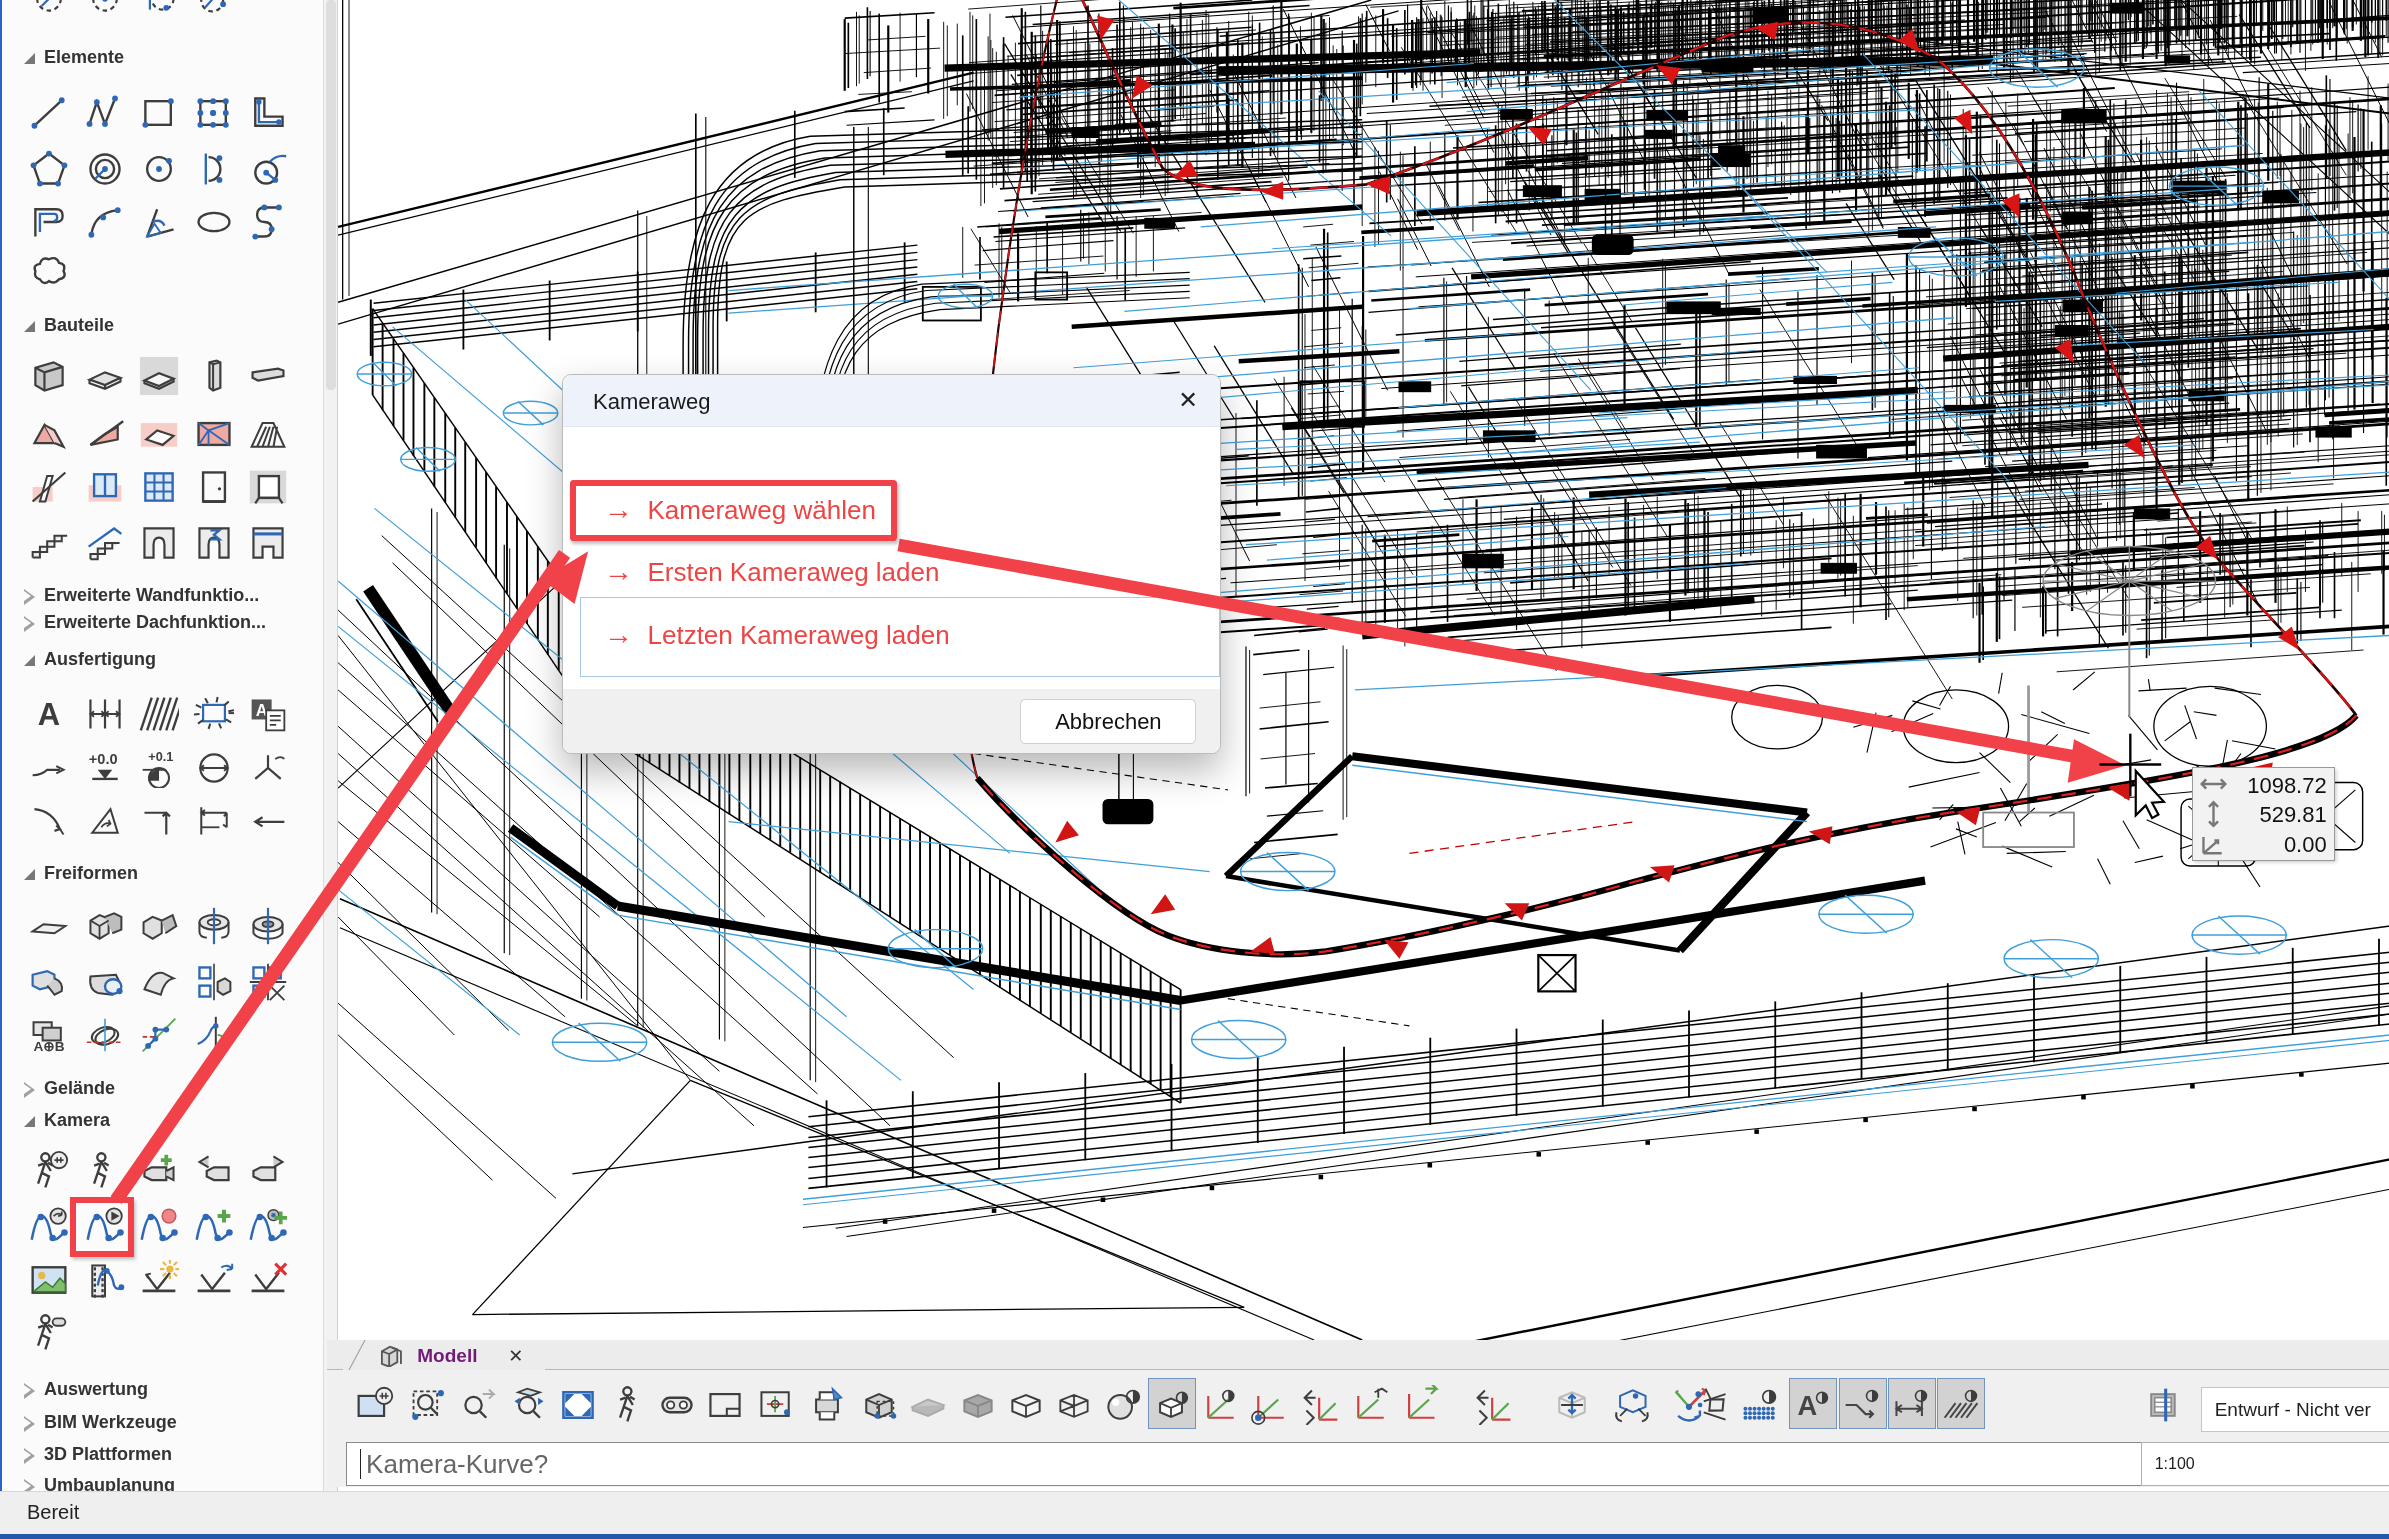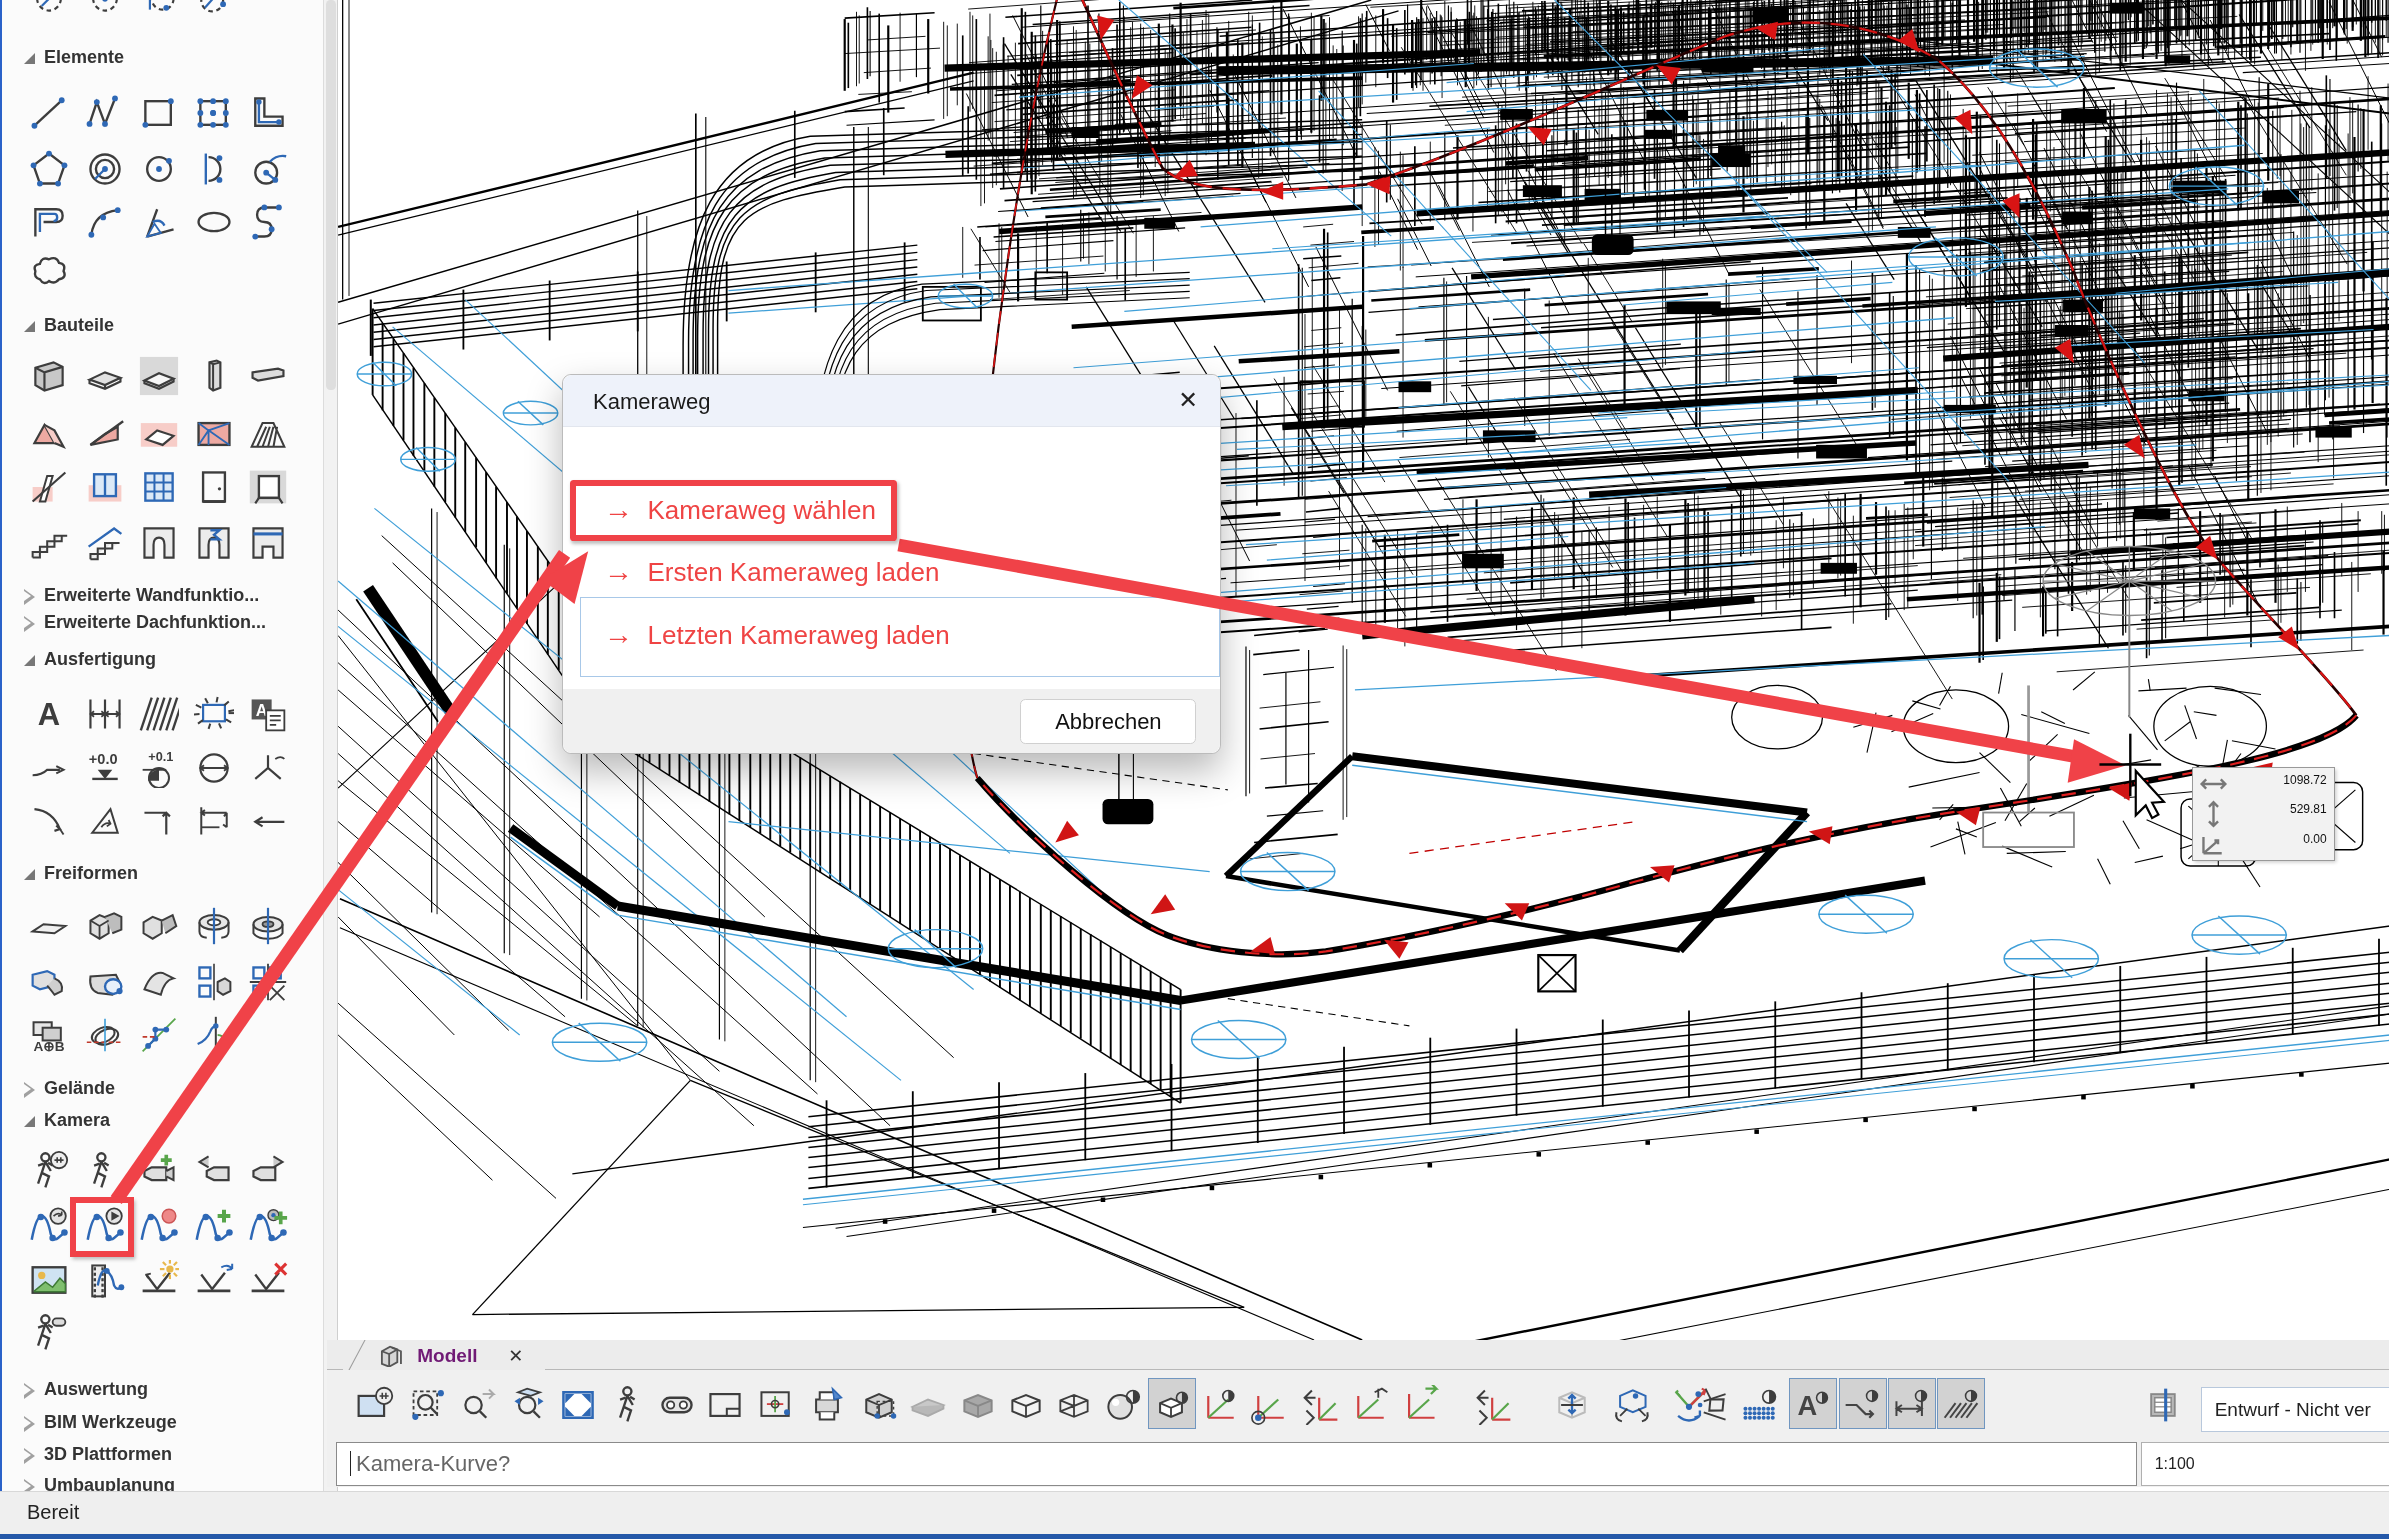--- a/index.html
+++ b/index.html
@@ -15,39 +15,39 @@
 #tabbar { position:absolute; left:327px; top:1340px; width:2389px; height:30px; background:#ececec; border-bottom:0.9px solid #b8b8b8; z-index:6; }
 #tab { position:absolute; left:16.3px; top:0px; width:202px; height:30px; background:#ececec; }
 #tab .slant { position:absolute; left:0; top:0; width:30px; height:30px; overflow:hidden; }
 #tab .slant:before { content:""; position:absolute; left:12.7px; top:-3.6px; width:1.4px; height:40px; background:#9a9a9a; transform:rotate(28deg); }
 #tab .txt { position:absolute; left:74px; top:4.5px; font-size:19px; font-weight:bold; color:#701a75; }
 #tab .x { position:absolute; left:165px; top:4.5px; font-size:18px; color:#333; }
 #toolbar { position:absolute; left:327px; top:1370px; width:2389px; height:70px; background:#f0f0f0; z-index:6; }
 .tic { position:absolute; top:14.5px; }
 .tgl { position:absolute; top:8.2px; width:48px; height:51px; background:#d2d2d2; border:1.8px solid #7096c0; }
 #inputrow { position:absolute; left:327px; top:1440px; width:2389px; height:47px; background:#f0f0f0; z-index:6; }
-#input1 { position:absolute; left:9px; top:1.8px; width:1801px; height:44px; background:#fff; border:0.9px solid #8a8a8a; font-size:22px; color:#666; padding-left:12.7px; line-height:42px; }
+#input1 { position:absolute; left:19px; top:1.8px; width:1801px; height:44px; background:#fff; border:0.9px solid #8a8a8a; font-size:26px; color:#666; padding-left:12.7px; line-height:42px; }
 #input1 .caret { border-left:1.8px solid #222; padding-left:5.4px; }
 #input2 { position:absolute; left:1814px; top:1.8px; width:249px; height:44px; background:#fff; border:0.9px solid #b0b0b0; font-size:16px; color:#222; padding-left:12.7px; line-height:42px; }
 #combo { position:absolute; left:2201px; top:1387px; width:189px; height:45px; background:#fff; border:0.9px solid #b8c8dc; font-size:19px; color:#222; padding-left:12.7px; line-height:44px; white-space:nowrap; z-index:7; }
 #statusbar { position:absolute; left:0; top:1491px; width:2389px; height:44px; background:#efefef; border-top:0.9px solid #d8d8d8; font-size:20px; color:#222; z-index:8; }
 #statusbar span { position:absolute; left:27px; top:9px; }
 #bluebar { position:absolute; left:0; top:1534px; width:2389px; height:5.4px; background:#2458a8; z-index:8; }
 #dialog { position:absolute; left:562px; top:374px; width:659px; height:380px; background:#fff; border:0.9px solid #bbb; border-radius:9px; box-shadow:0 16.3px 36px rgba(0,0,0,0.28); z-index:10; }
 #dlg-title { position:absolute; left:0; top:0; width:100%; height:52px; background:#eef2fa; border-bottom:0.9px solid #e2e6ee; border-radius:9px 9px 0 0; }
 #dlg-title .t { position:absolute; left:30px; top:13.6px; font-size:22px; color:#1a1a1a; }
 #dlg-title .x { position:absolute; right:22px; top:11px; font-size:23.6px; color:#222; font-weight:normal; }
 .dlg-item { position:absolute; left:41px; font-size:26px; color:#ef4444; }
 .dlg-item .ar { margin-right:14.5px; font-size:29px; }
 #dlg-focus { position:absolute; left:17px; top:222px; width:640px; height:80px; border:0.9px solid #a8c8e8; }
 #dlg-bottom { position:absolute; left:0; bottom:0; width:100%; height:64px; background:#f0f0f0; border-radius:0 0 9px 9px; }
 #dlg-btn { position:absolute; right:23.6px; top:10px; width:176px; height:45px; background:#fff; border:0.9px solid #d0d0d0; border-radius:5.4px; font-size:22px; color:#111; text-align:center; line-height:44px; }
 #redbox-item { position:absolute; left:570px; top:480px; width:327px; height:61px; border:6.4px solid #f04248; border-radius:3.6px; box-shadow:1.8px 2.7px 3.6px rgba(0,0,0,0.25); z-index:12; }
 #redbox-icon { position:absolute; left:70px; top:1197px; width:64px; height:60px; border:6.4px solid #f04248; box-shadow:1.8px 2.7px 3.6px rgba(0,0,0,0.25); z-index:12; }
-#tooltip { position:absolute; left:2192px; top:767px; width:143px; height:94px; background:#f2f2f2; border:0.9px solid #999; box-shadow:1.8px 1.8px 3.6px rgba(0,0,0,0.2); z-index:11; font-size:12px; color:#111; }
+#tooltip { position:absolute; left:2192px; top:767px; width:143px; height:94px; background:#f2f2f2; border:0.9px solid #999; box-shadow:1.8px 1.8px 3.6px rgba(0,0,0,0.2); z-index:11; font-size:22px; color:#111; }
 #tooltip div { position:absolute; right:7.3px; }
 #annot { position:absolute; left:0; top:0; width:2389px; height:1540px; z-index:11; pointer-events:none; }
 </style></head>
 <body>
 <svg id="canvas" width="2052" height="1340" viewBox="0 0 2260 1476" style="position:absolute;left:338px;top:0;">
     <rect width="100%" height="100%" fill="#ffffff"></rect>
     <line x1="0" y1="333" x2="1138" y2="0" stroke="#000" stroke-width="1.6"></line>
 <line x1="0" y1="357" x2="1168" y2="12" stroke="#000" stroke-width="1.6"></line>
 <line x1="0" y1="250" x2="700" y2="80" stroke="#000" stroke-width="2.6"></line>
 <line x1="0" y1="259" x2="700" y2="89" stroke="#000" stroke-width="1.4"></line>

